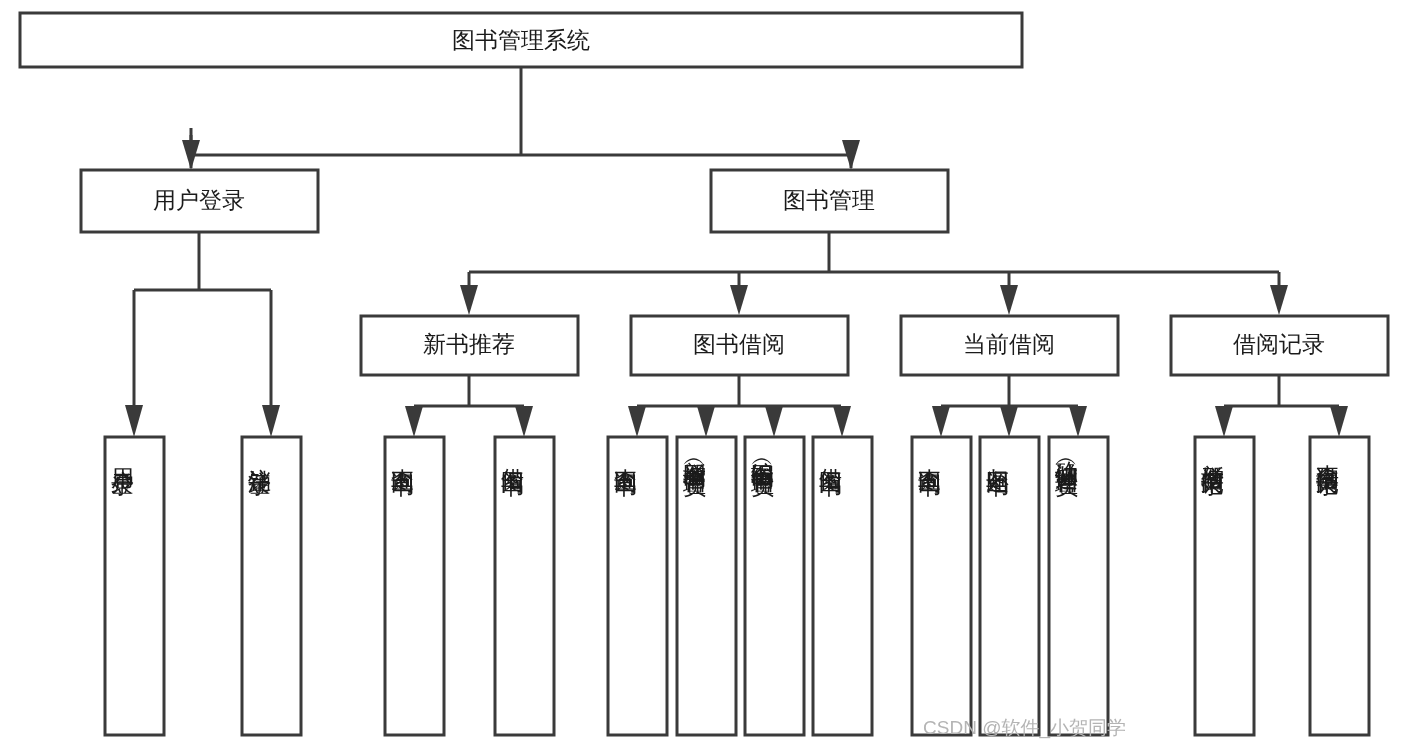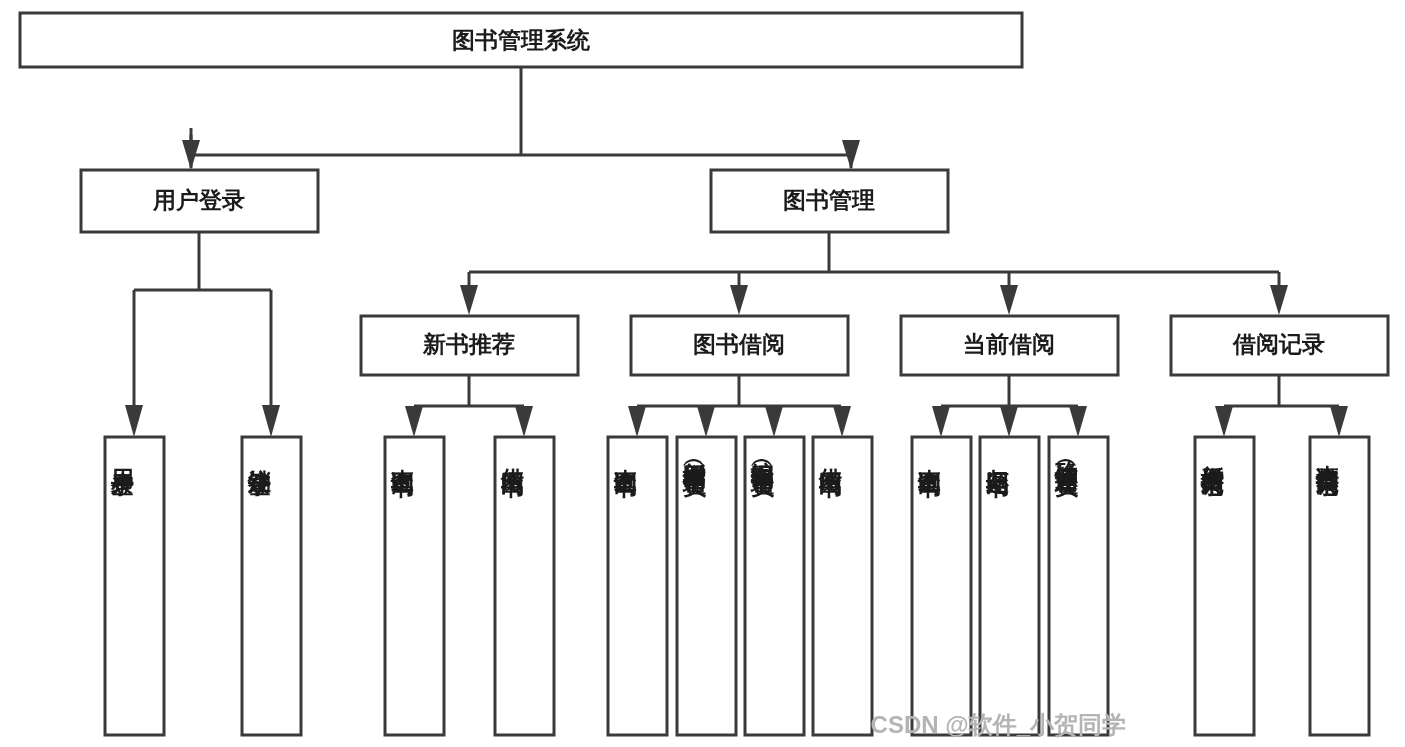--- a/index.html
+++ b/index.html
@@ -11,21 +11,20 @@
     width: 1405px;
     height: 747px;
     font-family: "Liberation Sans", sans-serif;
     overflow: hidden;
   }
   #diagram-root {
     position: relative;
     width: 1140px;
     height: 747px;
     background: #ffffff;
-    font-weight: bold;
   }
   svg.diagram-svg {
     position: absolute;
     top: 0;
     left: 0;
     width: 1405px;
     height: 747px;
   }
   .node-box {
     fill: #ffffff;
@@ -60,21 +59,21 @@
     line-height: 1;
     text-align: left;
     white-space: nowrap;
     pointer-events: none;
   }
   .watermark {
     position: absolute;
     right: 14px;
     bottom: 6px;
     font-family: "Liberation Sans", sans-serif;
-    font-size: 24px;
+    font-size: 19px;
     color: #b4b4b4;
     white-space: nowrap;
   }
 </style>
 </head>
 <body>
 
 <div id="diagram-root">
 
   <svg class="diagram-svg" viewBox="0 0 1405 747" xmlns="http://www.w3.org/2000/svg">

